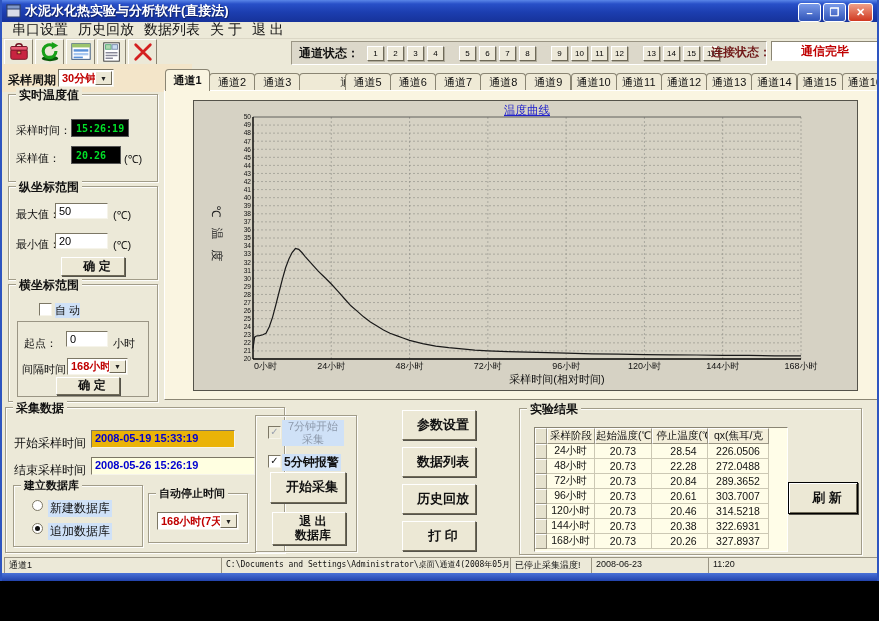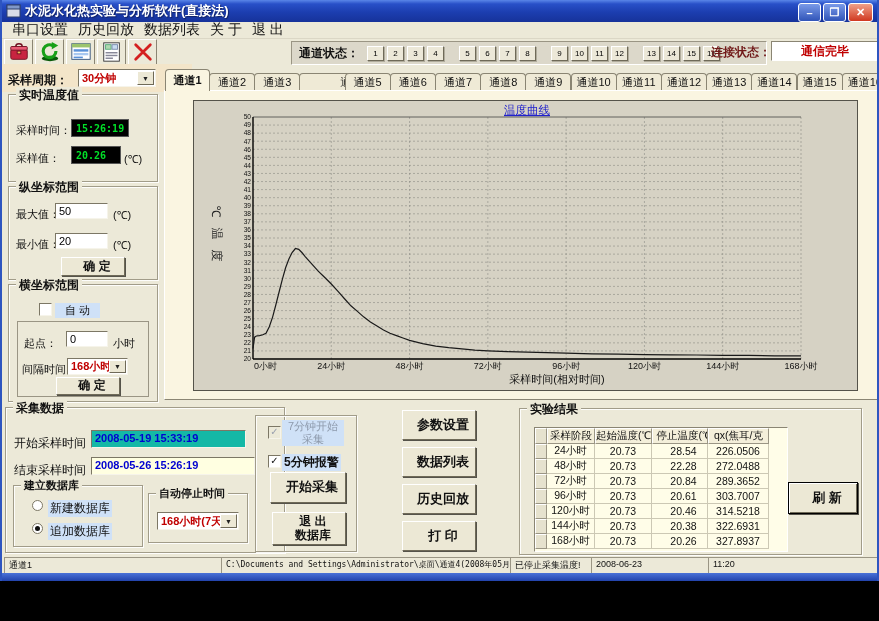--- a/index.html
+++ b/index.html
@@ -175,21 +175,21 @@
           <button class="chb">15</button>
           <button class="chb">16</button>
         </span>
     </div>
     <span id="connlabel">连接状态：</span>
     <div id="connfield">通信完毕</div>
   </div>
 
   <div class="periodstrip"></div>
   <span class="lab" style="left:6px;top:72px;font-weight:bold;font-size:12px">采样周期：</span>
-  <div class="dd" style="left:76px;top:69px;width:78px;height:18px">
+  <div class="dd" style="left:56px;top:69px;width:56px;height:18px">
     <span>30分钟</span>
     <span class="dda">▼</span>
   </div>
 
   <div class="grp" style="left:6px;top:94px;width:148px;height:86px">
     <span class="gt">实时温度值</span>
     <span class="lab" style="left:7px;top:28px">采样时间：</span>
     <div class="led" style="left:62px;top:24px;width:58px;height:18px">15:26:19</div>
     <span class="lab" style="left:7px;top:56px">采样值：</span>
     <div class="led" style="left:62px;top:51px;width:50px;height:18px">20.26</div>
@@ -203,21 +203,21 @@
     <span class="lab" style="left:104px;top:20px">(℃)</span>
     <span class="lab" style="left:7px;top:50px">最小值：</span>
     <input class="field" style="left: 46px; top: 46px; width: 53px; height: 16px;" value="20">
     <span class="lab" style="left:104px;top:50px">(℃)</span>
     <div class="btn" style="left:52px;top:70px;width:54px;height:17px;font-size:12px">确 定</div>
   </div>
 
   <div class="grp" style="left:6px;top:284px;width:148px;height:116px">
     <span class="gt">横坐标范围</span>
     <span class="cb" style="left:30px;top:18px"></span>
-    <span class="lab bluetag" style="left:46px;top:18px;padding:0 10px">自 动</span>
+    <span class="lab bluetag" style="left:46px;top:18px;padding:0 0">自 动</span>
     <div style="position:absolute;left:8px;top:36px;width:130px;height:74px;border:1px solid #9a9584">
       <span class="lab" style="left:6px;top:14px">起点：</span>
       <input class="field" style="left: 48px; top: 9px; width: 42px; height: 16px;" value="0">
       <span class="lab" style="left:95px;top:14px">小时</span>
       <span class="lab" style="left:4px;top:40px">间隔时间：</span>
       <div class="dd" style="left:49px;top:36px;width:61px;height:17px">
         <span>168小时</span>
         <span class="dda">▼</span>
       </div>
       <div class="btn" style="left:38px;top:55px;width:54px;height:16px;font-size:12px">确 定</div>
@@ -331,21 +331,21 @@
           <span>℃</span>
           <span>温</span>
           <span>度</span>
         </div>
     </div>
   </div>
 
   <div class="grp" style="left:3px;top:407px;width:278px;height:144px">
     <span class="gt">采集数据</span>
     <span class="lab" style="left:8px;top:27px;font-size:12px">开始采样时间：</span>
-    <div class="field" style="left:85px;top:22px;width:155px;height:18px;background:#14b8a6;color:#0000D0;font-weight:bold">2008-05-19  15:33:19</div>
+    <div class="field" style="left:85px;top:22px;width:144px;height:18px;background:#eab308;color:#0000D0;font-weight:bold">2008-05-19  15:33:19</div>
     <span class="lab" style="left:8px;top:54px;font-size:12px">结束采样时间：</span>
     <div class="field" style="left:85px;top:49px;width:164px;height:18px;background:#FFFFE1;color:#0000D0;font-weight:bold">2008-05-26  15:26:19</div>
 
     <div class="grp" style="left:7px;top:77px;width:128px;height:60px">
       <span class="gt" style="font-size:11px">建立数据库</span>
       <span class="rdo" style="left:18px;top:14px"></span>
       <span class="lab bluetag" style="left:34px;top:14px;font-size:12px;padding:0 2px">新建数据库</span>
       <span class="rdo sel" style="left:18px;top:37px"></span>
       <span class="lab bluetag" style="left:34px;top:37px;font-size:12px;padding:0 2px">追加数据库</span>
     </div>

